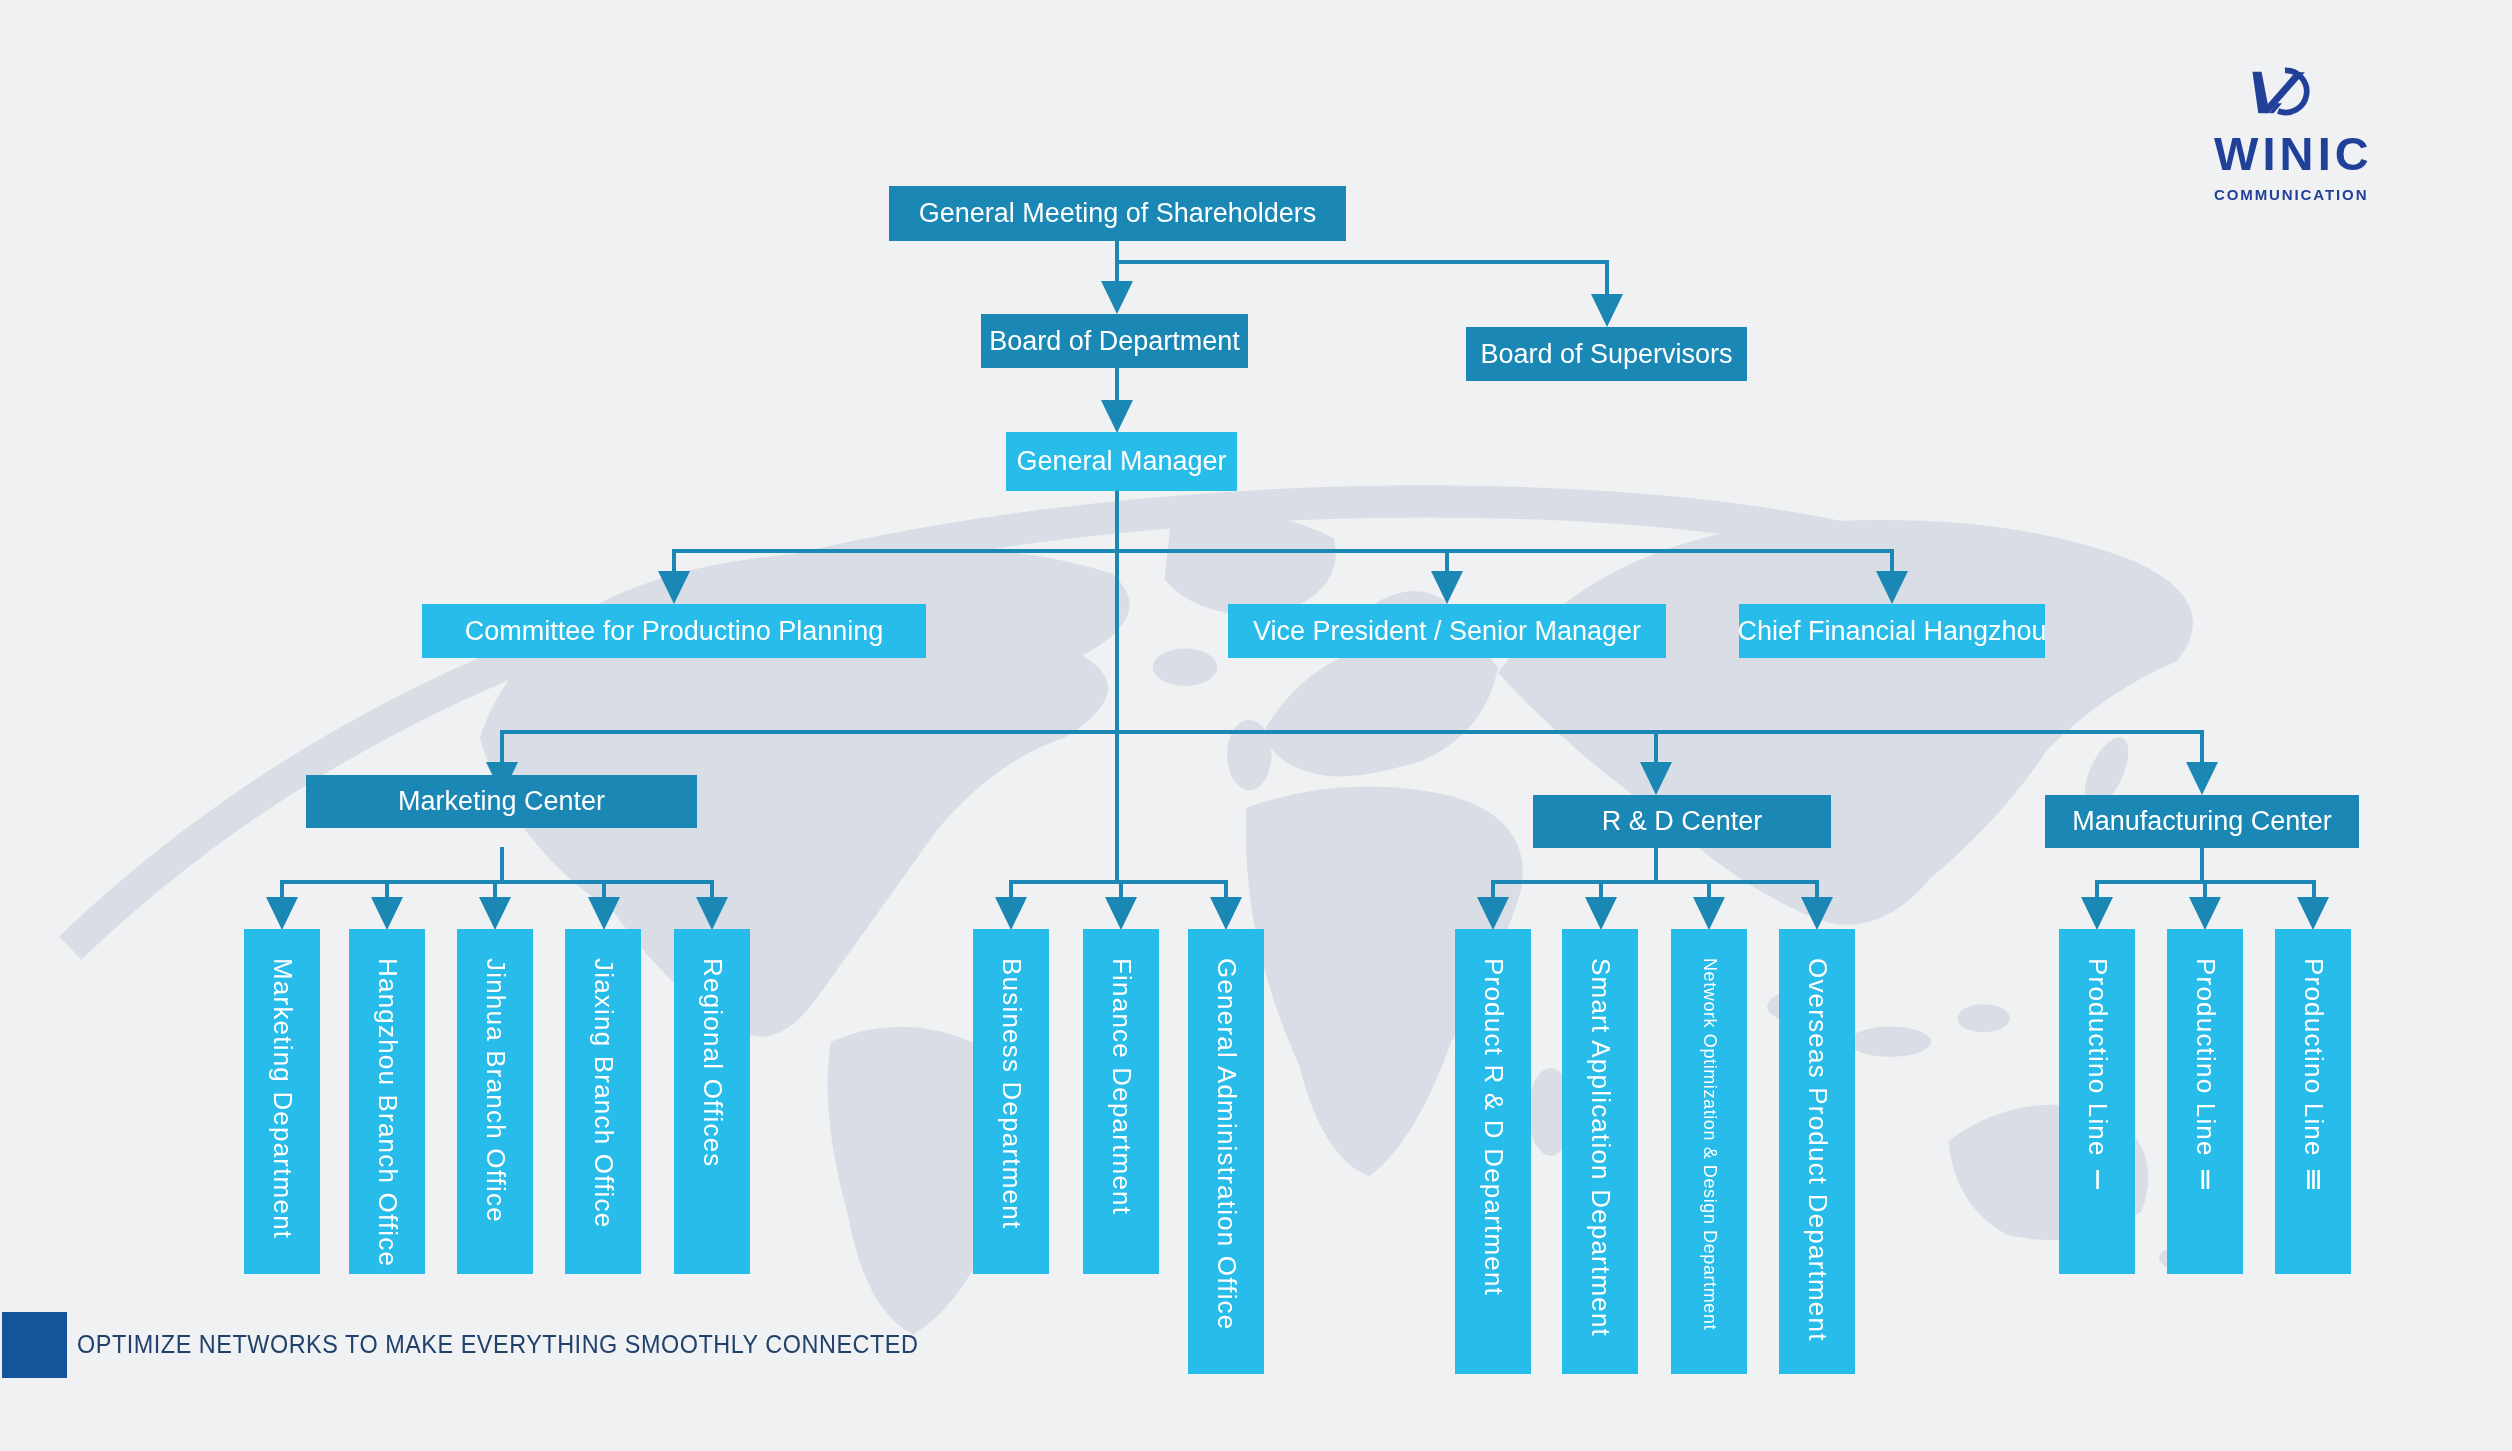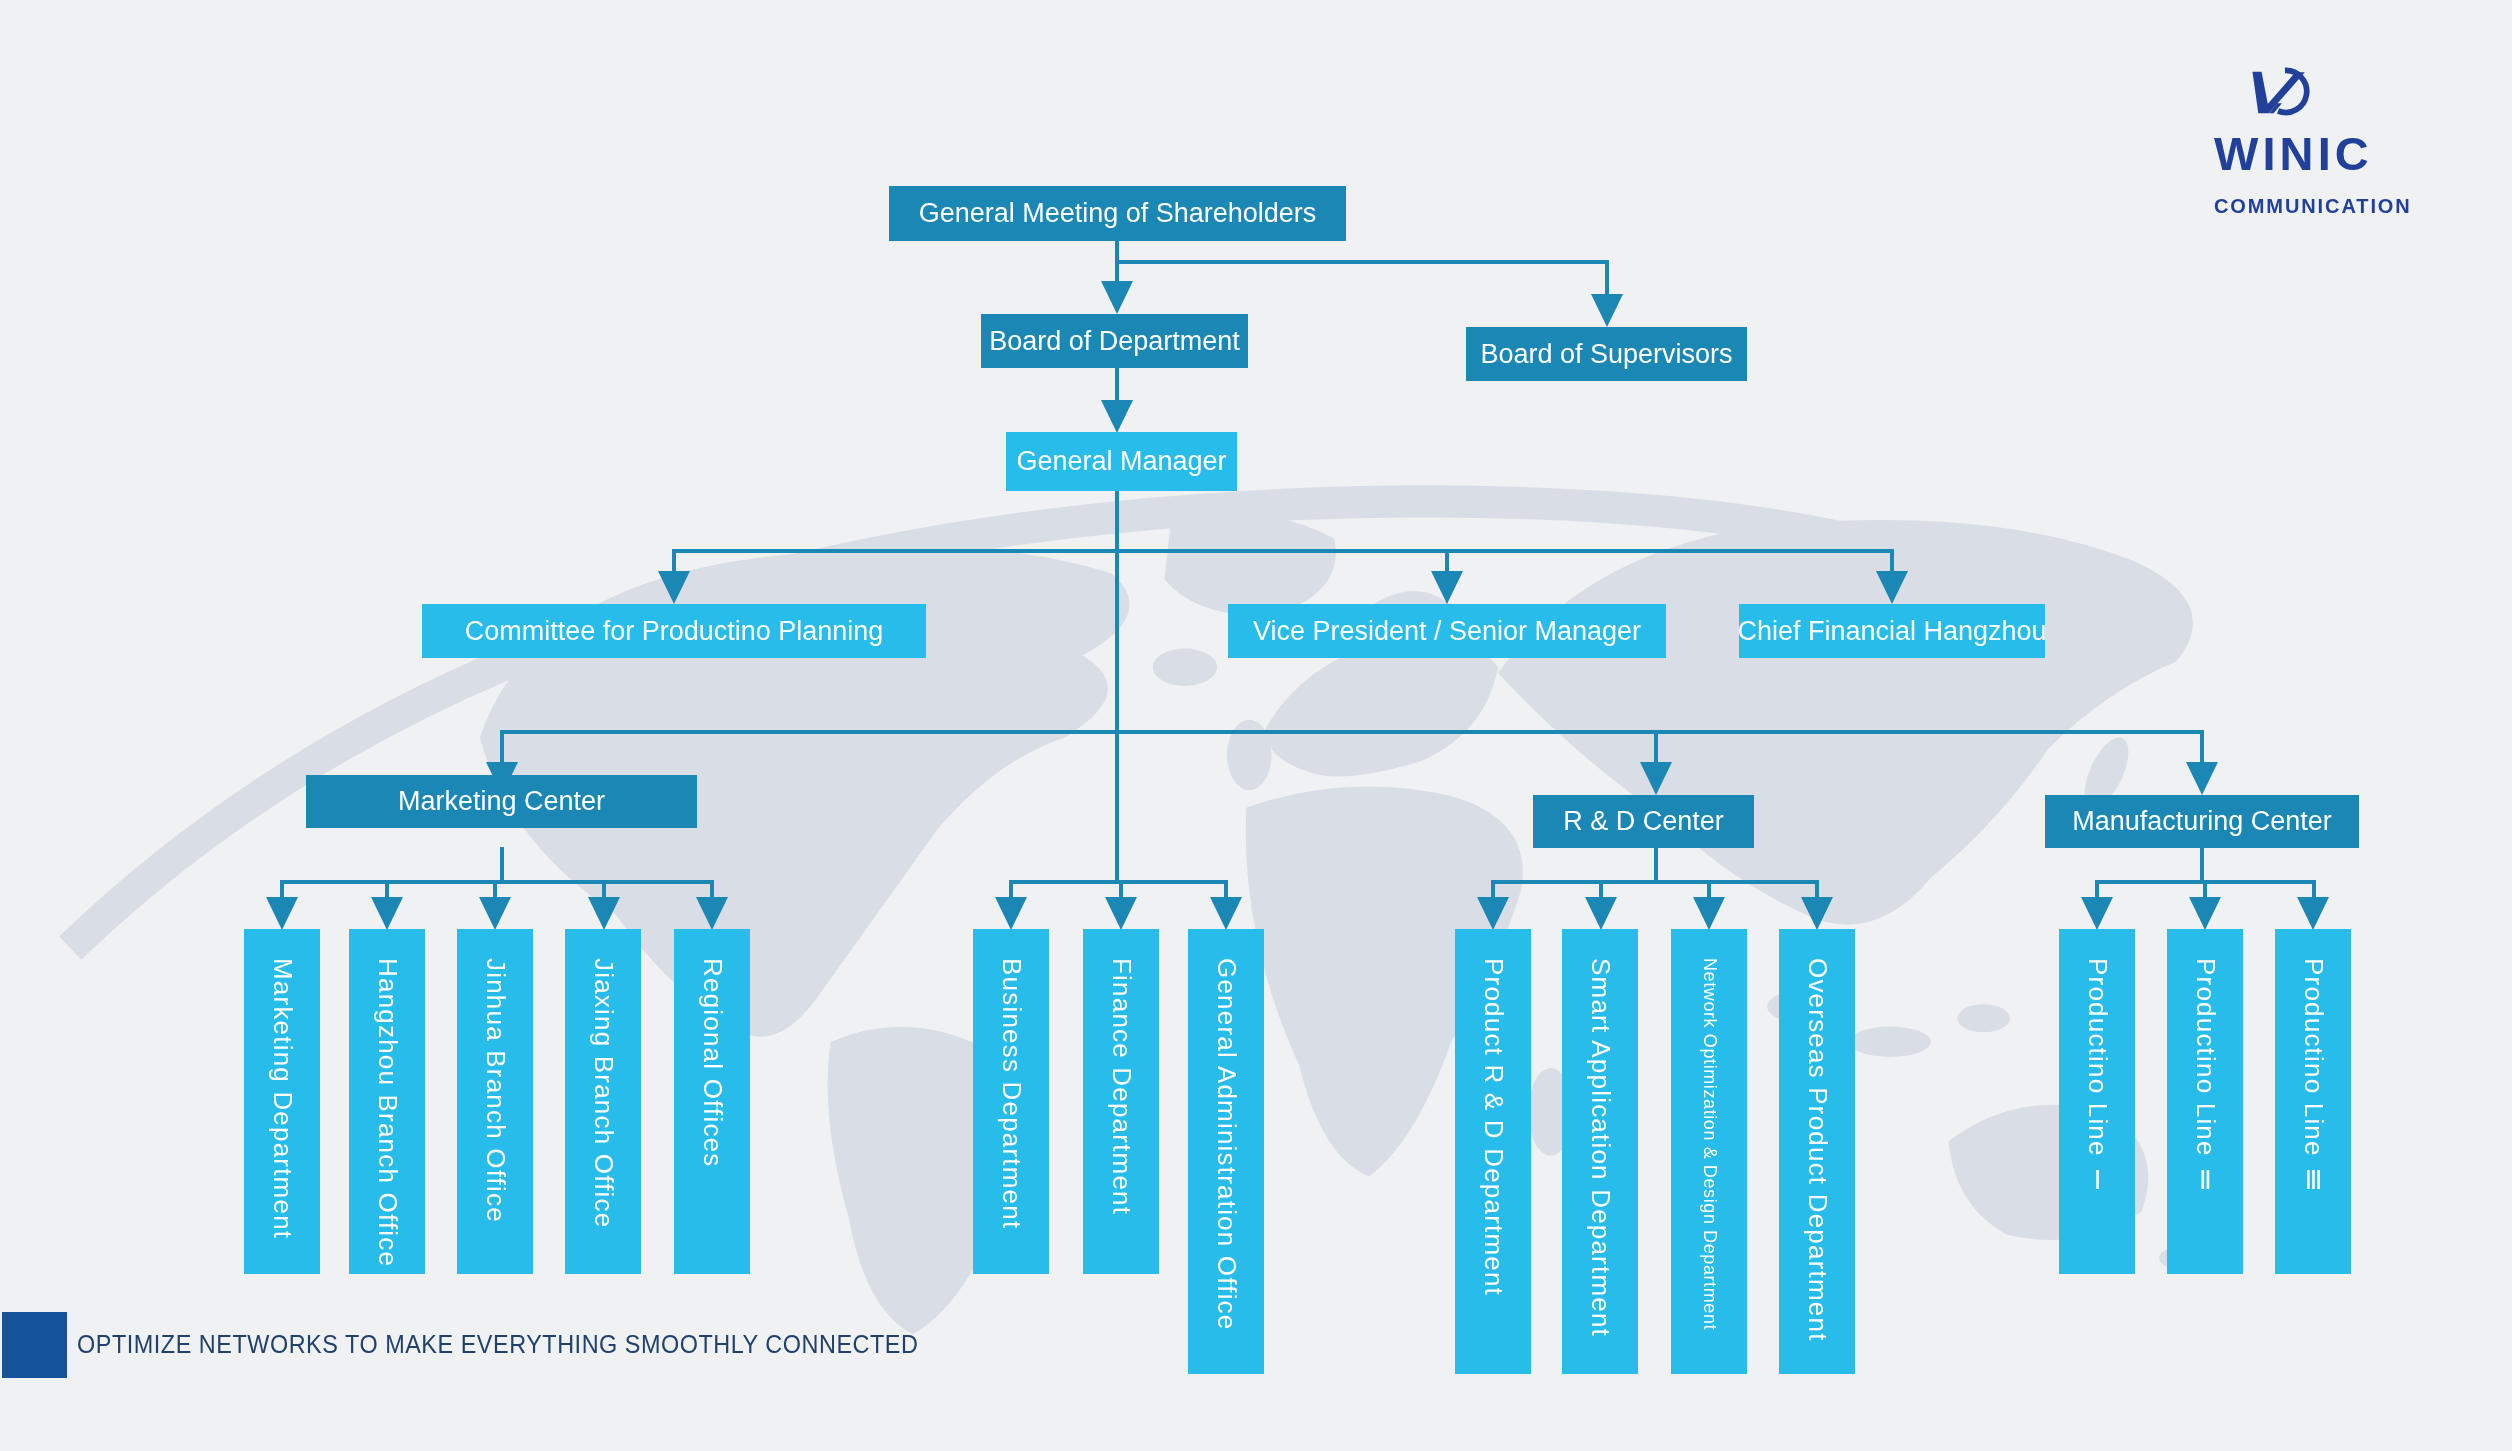--- a/index.html
+++ b/index.html
@@ -18,21 +18,21 @@
     letter-spacing:1.2px;white-space:nowrap;}
   .vbox.small span{font-size:18px;letter-spacing:0.6px;}
   
   .hline,.vline{position:absolute;background:#1a87b4;}
   .arrow{position:absolute;width:0;height:0;border-left:16px solid transparent;
     border-right:16px solid transparent;border-top:33px solid #1a87b4;}
   
   .logo{position:absolute;left:2214px;top:59px;width:176px;color:#21409a;}
   .logo-mark{width:117px;height:63px;display:block;margin:0 auto;}
   .logo-name{font-size:47px;font-weight:bold;letter-spacing:4.1px;line-height:1;margin-top:8.2px;}
-  .logo-tagline{font-size:20px;font-weight:bold;letter-spacing:1.9px;margin-top:18px;}
+  .logo-tagline{font-size:15px;font-weight:bold;letter-spacing:1.9px;margin-top:9px;}
   
   .slogan-square{position:absolute;left:1.8px;top:1312px;width:65px;height:66px;background:#15549b;}
   .slogan-text{position:absolute;left:77px;top:1329px;font-size:26px;color:#20416b;
     transform:scaleX(0.9);transform-origin:left center;white-space:nowrap;letter-spacing:0.6px;}
 </style>
 </head>
 <body>
 
 <div class="stage">
 
@@ -178,21 +178,21 @@
   </div>
   <div class="node light" style="left:1228px;top:604px;width:438px;height:54px;">
     <span>Vice President / Senior Manager</span>
   </div>
   <div class="node light" style="left:1739px;top:604px;width:306px;height:54px;">
     <span>Chief Financial Hangzhou</span>
   </div>
   <div class="node dark" style="left:306px;top:775px;width:391px;height:53px;">
     <span>Marketing Center</span>
   </div>
-  <div class="node dark" style="left:1533px;top:795px;width:221px;height:53px;">
+  <div class="node dark" style="left:1533px;top:795px;width:298px;height:53px;">
     <span>R &amp; D Center</span>
   </div>
   <div class="node dark" style="left:2045px;top:795px;width:314px;height:53px;">
     <span>Manufacturing Center</span>
   </div>
 
   <div class="vbox" style="left:244px;top:929px;height:345px;">
     <span>Marketing Department</span>
     </div>
   <div class="vbox" style="left:349px;top:929px;height:345px;">

